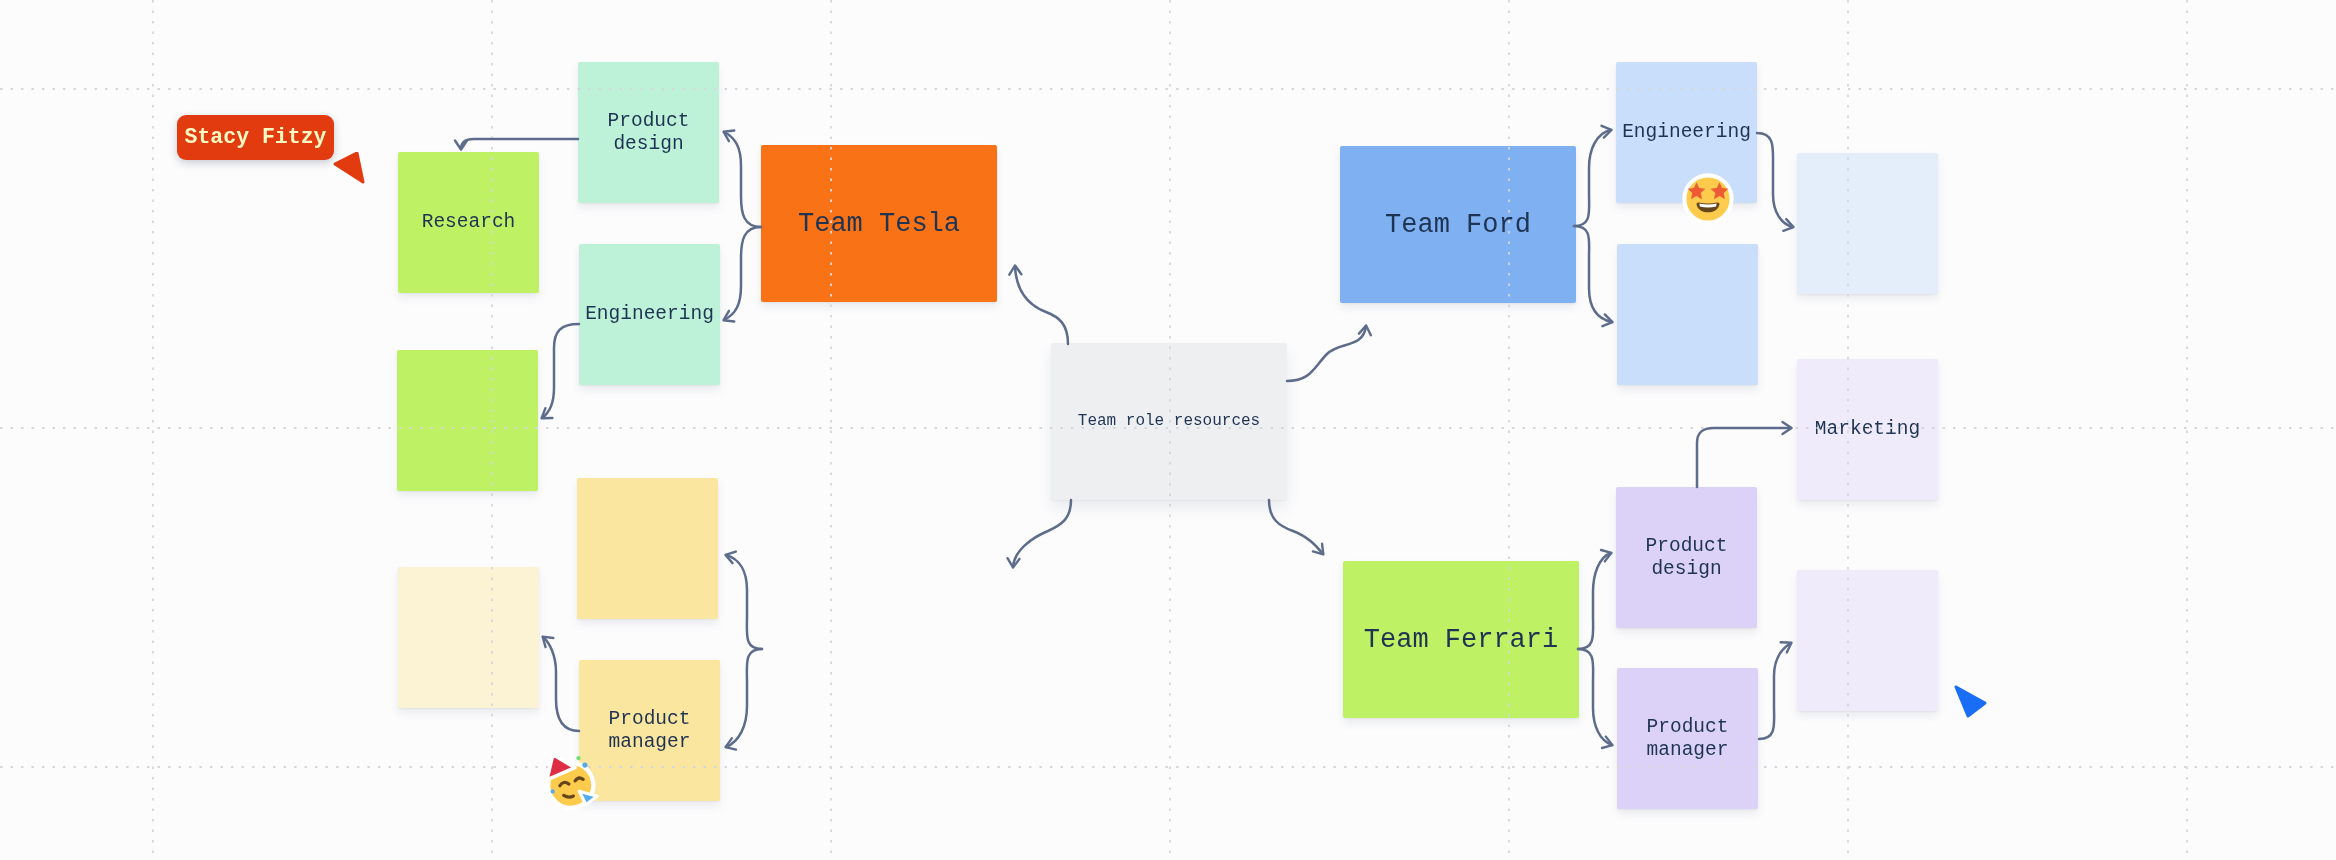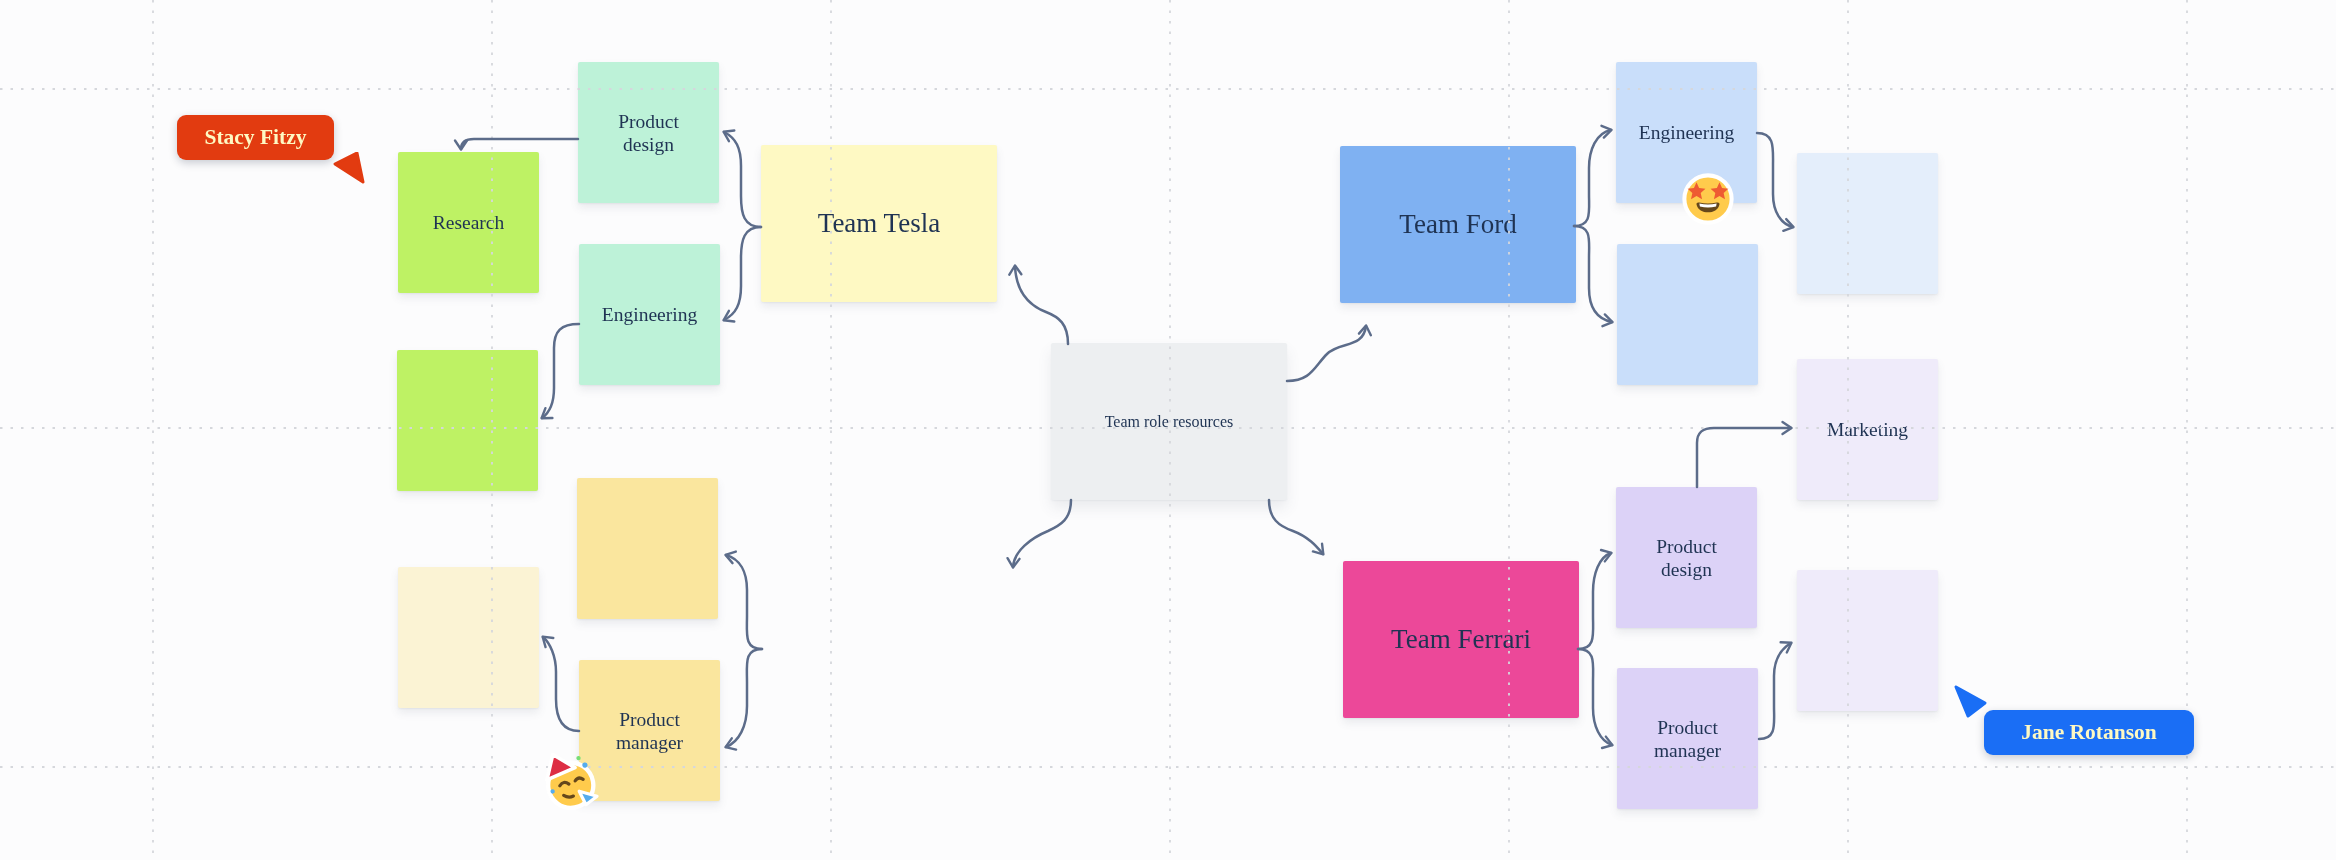--- a/index.html
+++ b/index.html
@@ -1,42 +1,42 @@
 <!DOCTYPE html>
 <html><head>
 <meta charset="utf-8">
 <style>
   html,body{margin:0;padding:0;background:#FCFCFD;}
   .board{
     position:relative;width:2336px;height:860px;overflow:hidden;
     background:#FCFCFD;
-    font-family:Liberation Serif, serif;
+    font-family:Liberation Mono, monospace;
     color:#1F3353;
   }
   .layer{position:absolute;left:0;top:0;z-index:2;}
   .node{
     position:absolute;display:flex;align-items:center;justify-content:center;
     text-align:center;box-sizing:border-box;
     box-shadow:0 5px 9px rgba(74,84,108,.10),0 1px 2px rgba(74,84,108,.07);
     border-radius:2px;z-index:1;
   }
   .note{width:141px;height:141px;font-size:19.5px;line-height:1.18;padding:0 18px;}
   .team{width:236px;height:157px;font-size:27px;}
   .note-mint{background:#BDF2D8}
   .note-mint-light{background:#bef264}
   .note-yellow{background:#FAE69E}
   .note-yellow-pale{background:#FBF3D4}
   .note-blue{background:#C9DEFA}
   .note-blue-pale{background:#E4EEFB}
   .note-purple{background:#DCD2F7}
   .note-purple-pale{background:#EFEBFA}
-  .team-tesla{background:#fef9c3}
+  .team-tesla{background:#f97316}
   .team-holden{background:#F8C835}
   .team-ford{background:#7FB1F2}
-  .team-ferrari{background:#ec4899}
+  .team-ferrari{background:#bef264}
   .center-node{
     background:#EDEFF1;width:236px;height:157px;font-size:16px;line-height:1.22;
     padding:0 20px;box-shadow:0 8px 14px rgba(74,84,108,.10),0 1px 2px rgba(74,84,108,.06);
   }
   .sticker{position:absolute;z-index:5;}
   .cursor{position:absolute;z-index:10;}
   .cursor-label{
     position:absolute;height:45px;line-height:45px;border-radius:9px;
     color:#fef9c3;font-weight:700;font-size:21.5px;text-align:center;
     box-shadow:0 3px 8px rgba(20,30,60,.22);white-space:nowrap;z-index:10;
@@ -169,17 +169,14 @@
   <svg class="cursor" style="left:333px;top:152px;" width="34" height="34" viewBox="0 0 34 34">
     <polygon points="2,12 24,1 30,30" fill="#E23B10" stroke="#E23B10" stroke-width="3" stroke-linejoin="round"></polygon>
   </svg>
   <div class="cursor-label stacy">
     <span>Stacy Fitzy</span>
   </div>
 
   <svg class="cursor" style="left:1954px;top:685px;" width="34" height="34" viewBox="0 0 34 34">
     <polygon points="2,2 31,18 14,31" fill="#1A6EF5" stroke="#1A6EF5" stroke-width="3" stroke-linejoin="round"></polygon>
   </svg>
-  <div class="cursor-label jane">
-    <span>Jane Rotanson</span>
-  </div>
 
 </div>
 
 </body></html>

